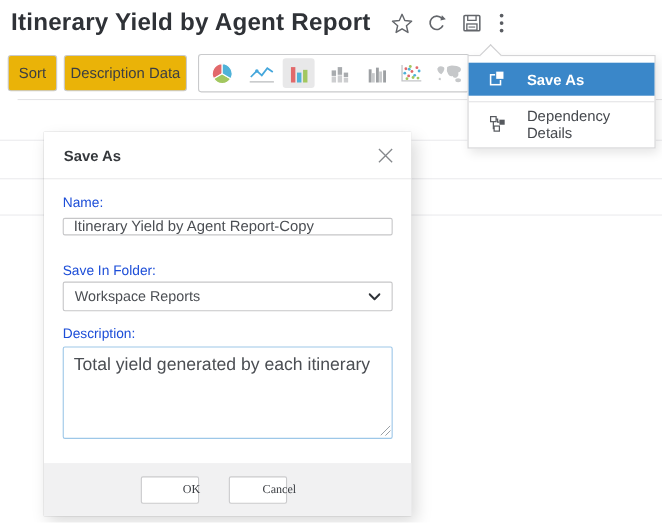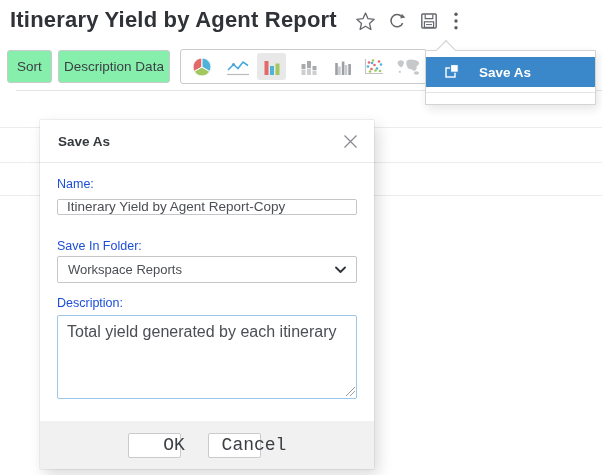--- a/index.html
+++ b/index.html
@@ -16,21 +16,21 @@
     position:absolute;left:10px;top:7px;font-size:22px;font-weight:bold;
     color:#2f3237;letter-spacing:.2px;z-index:2;
   }
   .header-icons{
     position:absolute;left:352px;top:9px;display:flex;align-items:center;gap:6px;z-index:2;
   }
   .hicon{width:26px;height:24px;display:flex;align-items:center;justify-content:center;cursor:pointer;}
   
   .tb-btn{
     position:absolute;top:50px;height:33px;box-sizing:border-box;
-    border:1px solid #c9cacc;border-radius:3px;background:#86efac;
+    border:1px solid #c9cacc;border-radius:3px;background:#eab308;
     display:flex;align-items:center;justify-content:center;
     font-size:13.5px;color:#3b3e43;z-index:2;cursor:pointer;
   }
   #btn-sort{left:7px;width:45px;}
   #btn-underlying{left:58px;width:112px;}
   .chart-group{
     position:absolute;left:180px;top:49px;width:247px;height:35px;box-sizing:border-box;
     border:1px solid #c9cacc;border-radius:3px;background:#fff;z-index:2;
   }
   .ct{position:absolute;top:0;height:33px;width:28px;display:flex;align-items:center;justify-content:center;cursor:pointer;}
@@ -87,21 +87,21 @@
     background:
       linear-gradient(135deg, transparent 45%, #9aa0a6 45%, #9aa0a6 52%, transparent 52%),
       linear-gradient(135deg, transparent 70%, #9aa0a6 70%, #9aa0a6 77%, transparent 77%);
   }
   .modal-footer{
     margin-top:22px;height:48px;background:#f1f1f2;display:flex;align-items:center;
     padding-left:88px;gap:27px;box-sizing:border-box;
   }
   .dlg-btn{
     height:25px;box-sizing:border-box;border:1px solid #cacacc;border-radius:2px;background:#fff;
-    font-size:18px;color:#3c3f44;font-family:Liberation Mono, monospace;
+    font-size:11px;color:#3c3f44;font-family:Liberation Serif, serif;
     display:flex;align-items:center;justify-content:center;cursor:pointer;padding-left:45px;
   }
   #btn-ok{width:40px;}
   #btn-cancel{width:44px;}
 </style>
 </head>
 <body>
 
 <div class="hline dark" style="top:90px;left:16px;"></div>
 <div class="hline" style="top:127px;"></div>
@@ -221,20 +221,31 @@
         <rect x="3" y="6" width="9" height="9" fill="none" stroke="#ffffff" stroke-width="1.4"></rect>
         <rect x="7.6" y="2.6" width="7.6" height="7.6" fill="#ffffff" stroke="#3a87c9" stroke-width="1"></rect>
       </svg>
     </span>
     <span>Save As</span>
   </div>
 
 
   <div class="menu-sep"></div>
 
+  <div class="menu-item">
+    <span>
+      <svg width="18" height="18" viewBox="0 0 18 18">
+        <rect x="3" y="3" width="5" height="4.6" fill="none" stroke="#56595e" stroke-width="1.1"></rect>
+        <rect x="11" y="5.8" width="4.8" height="4.6" fill="#56595e"></rect>
+        <rect x="6.2" y="11.6" width="4.8" height="4.6" fill="none" stroke="#56595e" stroke-width="1.1"></rect>
+        <path d="M5.5 7.6 V13.9 H6.2 M8 5.3 H9.4 V8.1 H11" fill="none" stroke="#56595e" stroke-width="1.1"></path>
+      </svg>
+    </span>
+    <span>Dependency Details</span>
+  </div>
 </div>
 
 <div class="modal">
   <div class="modal-header">
     <span class="modal-title">Save As</span>
     <span class="modal-close">
       <svg width="17" height="17" viewBox="0 0 17 17">
         <path d="M2.5 2.5 L14.5 14.5 M14.5 2.5 L2.5 14.5" stroke="#86898d" stroke-width="1.2"></path>
       </svg>
     </span>

